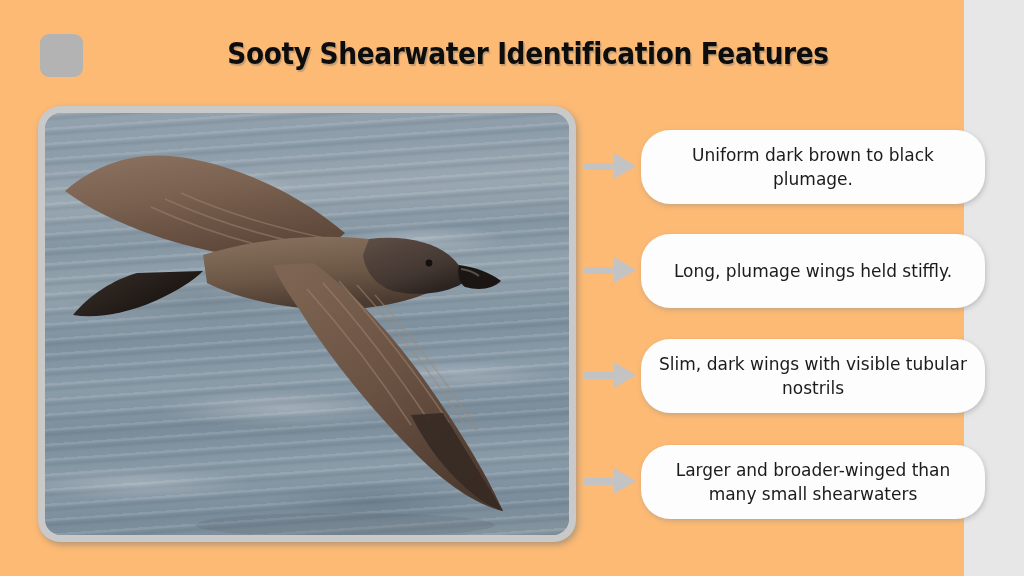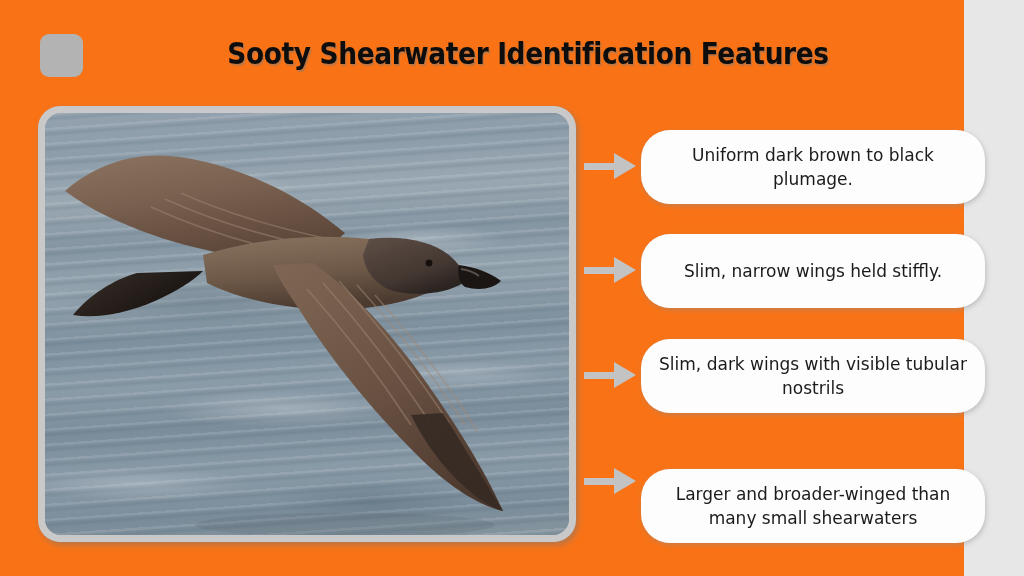--- a/index.html
+++ b/index.html
@@ -10,21 +10,21 @@
     width: 1024px;
     height: 576px;
     overflow: hidden;
     background: #e7e7e7;
     font-family: "Liberation Sans", sans-serif;
   }
   .slide {
     position: relative;
     width: 964px;
     height: 576px;
-    background: #f97316;
+    background: #fdba74;
   }
 
   
   .logo-box {
     position: absolute;
     left: 40px;
     top: 34px;
     width: 43px;
     height: 43px;
     background: #b3b3b3;
@@ -169,21 +169,21 @@
     font-family: "DejaVu Sans", "Liberation Sans", sans-serif;
     font-size: 17px;
     line-height: 1.42;
     color: #1b1b1b;
     text-align: center;
   }
 
   .card-1 { top: 130px; }
   .card-2 { top: 234px; }
   .card-3 { top: 339px; }
-  .card-4 { top: 445px; margin-top: 24px; }
+  .card-4 { top: 445px; }
 
   .arrow-1 { left: 584px; top: 153px; }
   .arrow-2 { left: 584px; top: 257px; }
   .arrow-3 { left: 584px; top: 362px; }
   .arrow-4 { left: 584px; top: 468px; }
 </style>
 </head>
 <body>
 
 <div class="slide">
@@ -282,21 +282,21 @@
   </div>
   <div class="arrow arrow-4">
     <div class="shaft"></div>
     <div class="head"></div>
   </div>
 
   <div class="card card-1">
     <div class="card-text">Uniform dark brown to black plumage.</div>
   </div>
   <div class="card card-2">
-    <div class="card-text">Slim, narrow wings held stiffly.</div>
+    <div class="card-text">Long, plumage wings held stiffly.</div>
   </div>
   <div class="card card-3">
     <div class="card-text">Slim, dark wings with visible tubular nostrils</div>
   </div>
   <div class="card card-4">
     <div class="card-text">Larger and broader-winged than many small shearwaters</div>
   </div>
 
 </div>
 

